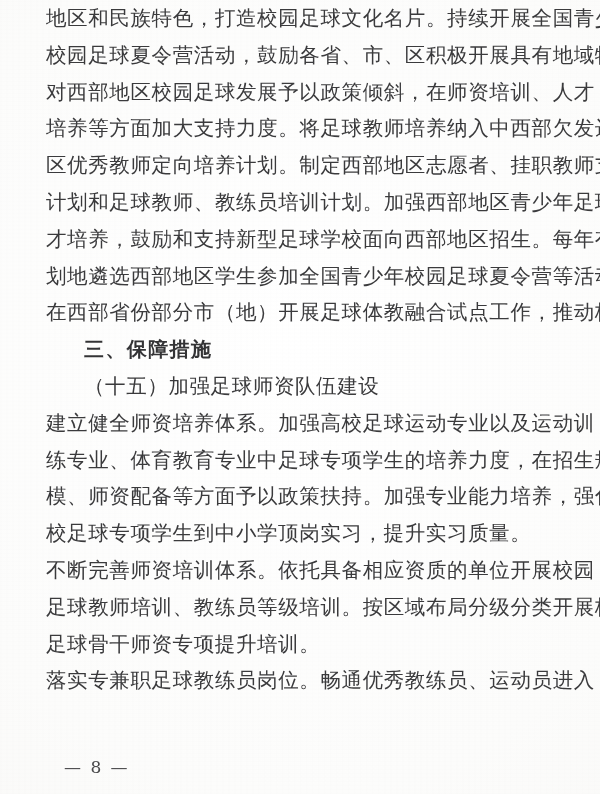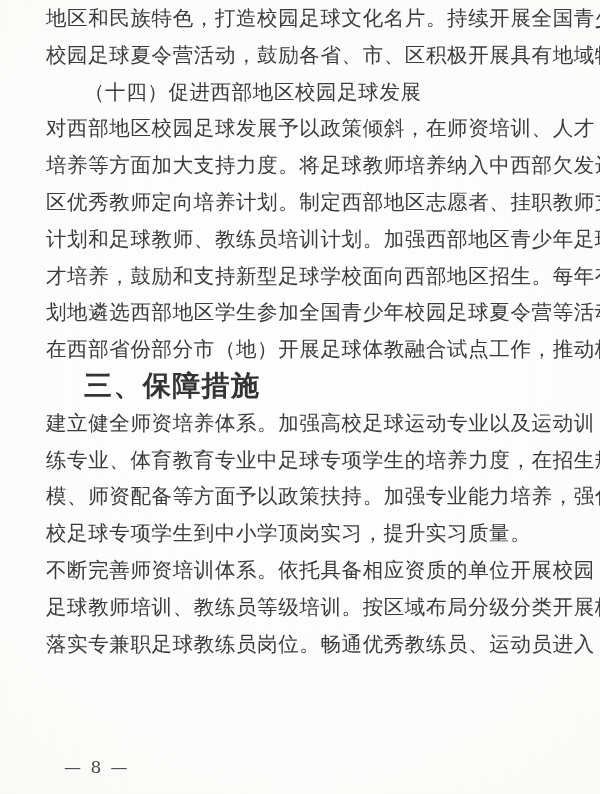--- a/index.html
+++ b/index.html
@@ -63,21 +63,21 @@
   .line.indent {
     text-indent: 38px;
   }
 
   .line.heading {
     font-weight: bold;
     letter-spacing: 1.4px;
     color: #343436;
     text-indent: 38px;
     font-family: "DejaVu Sans", "Liberation Sans", sans-serif;
-    font-size: 28px;
+    font-size: 20px;
   }
 
   .page-number {
     position: absolute;
     left: 64px;
     top: 757px;
     font-size: 17px;
     color: #4a4a4c;
     letter-spacing: 2px;
     font-family: "DejaVu Serif", "Liberation Serif", serif;
@@ -85,33 +85,34 @@
   }
 </style>
 </head>
 <body>
 
 <div class="scan-page"></div>
 
 <div class="text-column" id="text-column">
     <div class="line just"><span>地</span><span>区</span><span>和</span><span>民</span><span>族</span><span>特</span><span>色</span><span>，</span><span>打</span><span>造</span><span>校</span><span>园</span><span>足</span><span>球</span><span>文</span><span>化</span><span>名</span><span>片</span><span>。</span><span>持</span><span>续</span><span>开</span><span>展</span><span>全</span><span>国</span><span>青</span><span>少</span></div>
     <div class="line just"><span>校</span><span>园</span><span>足</span><span>球</span><span>夏</span><span>令</span><span>营</span><span>活</span><span>动</span><span>，</span><span>鼓</span><span>励</span><span>各</span><span>省</span><span>、</span><span>市</span><span>、</span><span>区</span><span>积</span><span>极</span><span>开</span><span>展</span><span>具</span><span>有</span><span>地</span><span>域</span><span>特</span></div>
-    <div class="line indent">（十四）促进西部地区校园足球发展</div>
     <div class="line just"><span style="width: 38px;"></span><span>对</span><span>西</span><span>部</span><span>地</span><span>区</span><span>校</span><span>园</span><span>足</span><span>球</span><span>发</span><span>展</span><span>予</span><span>以</span><span>政</span><span>策</span><span>倾</span><span>斜</span><span>，</span><span>在</span><span>师</span><span>资</span><span>培</span><span>训</span><span>、</span><span>人</span><span>才</span></div>
     <div class="line just"><span>培</span><span>养</span><span>等</span><span>方</span><span>面</span><span>加</span><span>大</span><span>支</span><span>持</span><span>力</span><span>度</span><span>。</span><span>将</span><span>足</span><span>球</span><span>教</span><span>师</span><span>培</span><span>养</span><span>纳</span><span>入</span><span>中</span><span>西</span><span>部</span><span>欠</span><span>发</span><span>达</span></div>
     <div class="line just"><span>区</span><span>优</span><span>秀</span><span>教</span><span>师</span><span>定</span><span>向</span><span>培</span><span>养</span><span>计</span><span>划</span><span>。</span><span>制</span><span>定</span><span>西</span><span>部</span><span>地</span><span>区</span><span>志</span><span>愿</span><span>者</span><span>、</span><span>挂</span><span>职</span><span>教</span><span>师</span><span>支</span></div>
     <div class="line just"><span>计</span><span>划</span><span>和</span><span>足</span><span>球</span><span>教</span><span>师</span><span>、</span><span>教</span><span>练</span><span>员</span><span>培</span><span>训</span><span>计</span><span>划</span><span>。</span><span>加</span><span>强</span><span>西</span><span>部</span><span>地</span><span>区</span><span>青</span><span>少</span><span>年</span><span>足</span><span>球</span></div>
     <div class="line just"><span>才</span><span>培</span><span>养</span><span>，</span><span>鼓</span><span>励</span><span>和</span><span>支</span><span>持</span><span>新</span><span>型</span><span>足</span><span>球</span><span>学</span><span>校</span><span>面</span><span>向</span><span>西</span><span>部</span><span>地</span><span>区</span><span>招</span><span>生</span><span>。</span><span>每</span><span>年</span><span>有</span></div>
     <div class="line just"><span>划</span><span>地</span><span>遴</span><span>选</span><span>西</span><span>部</span><span>地</span><span>区</span><span>学</span><span>生</span><span>参</span><span>加</span><span>全</span><span>国</span><span>青</span><span>少</span><span>年</span><span>校</span><span>园</span><span>足</span><span>球</span><span>夏</span><span>令</span><span>营</span><span>等</span><span>活</span><span>动</span></div>
     <div class="line just"><span>在</span><span>西</span><span>部</span><span>省</span><span>份</span><span>部</span><span>分</span><span>市</span><span>（</span><span>地</span><span>）</span><span>开</span><span>展</span><span>足</span><span>球</span><span>体</span><span>教</span><span>融</span><span>合</span><span>试</span><span>点</span><span>工</span><span>作</span><span>，</span><span>推</span><span>动</span><span>校</span></div>
     <div class="line heading">三、保障措施</div>
+    <div class="line indent">（十五）加强足球师资队伍建设</div>
     <div class="line just"><span style="width: 38px;"></span><span>建</span><span>立</span><span>健</span><span>全</span><span>师</span><span>资</span><span>培</span><span>养</span><span>体</span><span>系</span><span>。</span><span>加</span><span>强</span><span>高</span><span>校</span><span>足</span><span>球</span><span>运</span><span>动</span><span>专</span><span>业</span><span>以</span><span>及</span><span>运</span><span>动</span><span>训</span></div>
     <div class="line just"><span>练</span><span>专</span><span>业</span><span>、</span><span>体</span><span>育</span><span>教</span><span>育</span><span>专</span><span>业</span><span>中</span><span>足</span><span>球</span><span>专</span><span>项</span><span>学</span><span>生</span><span>的</span><span>培</span><span>养</span><span>力</span><span>度</span><span>，</span><span>在</span><span>招</span><span>生</span><span>规</span></div>
     <div class="line just"><span>模</span><span>、</span><span>师</span><span>资</span><span>配</span><span>备</span><span>等</span><span>方</span><span>面</span><span>予</span><span>以</span><span>政</span><span>策</span><span>扶</span><span>持</span><span>。</span><span>加</span><span>强</span><span>专</span><span>业</span><span>能</span><span>力</span><span>培</span><span>养</span><span>，</span><span>强</span><span>化</span></div>
     <div class="line">校足球专项学生到中小学顶岗实习，提升实习质量。</div>
     <div class="line just"><span style="width: 38px;"></span><span>不</span><span>断</span><span>完</span><span>善</span><span>师</span><span>资</span><span>培</span><span>训</span><span>体</span><span>系</span><span>。</span><span>依</span><span>托</span><span>具</span><span>备</span><span>相</span><span>应</span><span>资</span><span>质</span><span>的</span><span>单</span><span>位</span><span>开</span><span>展</span><span>校</span><span>园</span></div>
     <div class="line just"><span>足</span><span>球</span><span>教</span><span>师</span><span>培</span><span>训</span><span>、</span><span>教</span><span>练</span><span>员</span><span>等</span><span>级</span><span>培</span><span>训</span><span>。</span><span>按</span><span>区</span><span>域</span><span>布</span><span>局</span><span>分</span><span>级</span><span>分</span><span>类</span><span>开</span><span>展</span><span>校</span></div>
+    <div class="line">足球骨干师资专项提升培训。</div>
     <div class="line just"><span style="width: 38px;"></span><span>落</span><span>实</span><span>专</span><span>兼</span><span>职</span><span>足</span><span>球</span><span>教</span><span>练</span><span>员</span><span>岗</span><span>位</span><span>。</span><span>畅</span><span>通</span><span>优</span><span>秀</span><span>教</span><span>练</span><span>员</span><span>、</span><span>运</span><span>动</span><span>员</span><span>进</span><span>入</span></div>
   </div>
 
 <div class="page-number">— 8 —</div>
 
 <div class="scan-noise"></div>
 
 </body></html>

